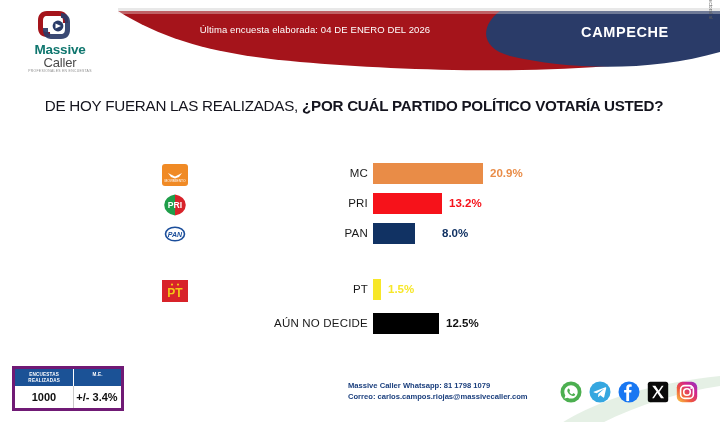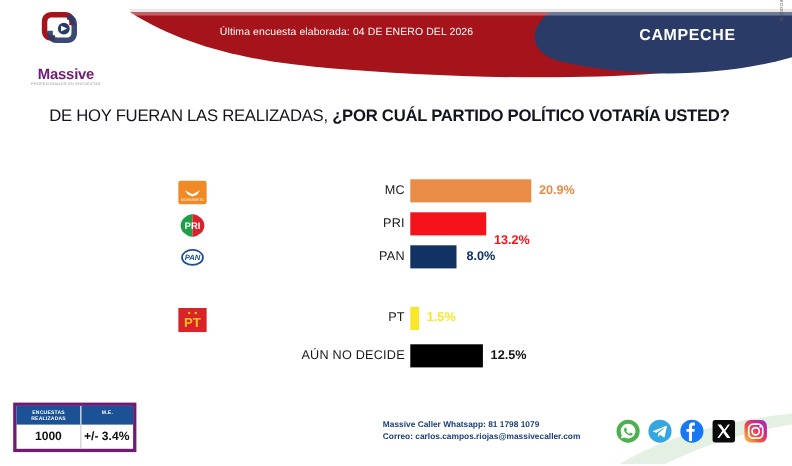--- a/index.html
+++ b/index.html
@@ -58,24 +58,24 @@
     position: absolute;
     left: 8px; top: 8px;
     width: 104px; height: 62px;
     text-align: center;
   }
   .logo-mark { display:block; margin: 0 auto; }
   .logo-text-1 {
     display: block;
     font-size: 13.5px;
     font-weight: bold;
-    color: #701a75;
+    color: #0f766e;
     line-height: 13px;
     letter-spacing: -0.2px;
-    margin-top: 19px;
+    margin-top: 1px;
   }
   .logo-text-2 {
     display: block;
     font-size: 13px;
     color: #4a4a4a;
     line-height: 13px;
     letter-spacing: -0.2px;
   }
   .logo-text-3 {
     display: block;
@@ -231,20 +231,21 @@
   </div>
 
   <div class="logo">
     <svg class="logo-mark" width="46" height="34" viewBox="0 0 46 34">
       <path d="M10,3 C4,3 1,7 1,12 L1,20 C1,25 4,29 10,29 L13,29 L13,24 L10,24 C7,24 6,22 6,19 L6,13 C6,10 7,8 10,8 L22,8 C25,8 26,10 26,13 L26,15 L31,15 L31,12 C31,7 28,3 22,3 Z" fill="#A5141B"></path>
       <path d="M24,5 C30,5 33,9 33,14 L33,22 C33,27 30,31 24,31 L14,31 C9,31 6,27 6,22 L6,20 L11,20 L11,22 C11,25 12,26 15,26 L24,26 C27,26 28,24 28,21 L28,15 C28,12 27,10 24,10 Z" fill="#2A3B68" opacity="0.92"></path>
       <circle cx="21" cy="18" r="5.4" fill="#2A3B68"></circle>
       <path d="M18.5,15.5 L24,18 L18.5,20.6 Z" fill="#ffffff"></path>
     </svg>
     <span class="logo-text-1">Massive</span>
+    <span class="logo-text-2">Caller</span>
     <span class="logo-text-3">PROFESIONALES EN ENCUESTAS</span>
   </div>
 
   <div class="question">
     <br>
     <span>DE HOY FUERAN LAS REALIZADAS, </span><span class="q-bold">¿POR CUÁL PARTIDO POLÍTICO VOTARÍA USTED?</span>
   </div>
 
   <div class="chart" id="chart-area">
       <div class="row" style="top: 30px;">
@@ -263,33 +264,33 @@
         <div class="row-logo">
           <svg width="26" height="22" viewBox="0 0 26 22">
             <ellipse cx="13" cy="11" rx="12.5" ry="10.5" fill="#ffffff"></ellipse>
             <path d="M13,0.6 A12.5,10.5 0 0,0 13,21.4 Z" fill="#1F9E4A"></path>
             <path d="M13,0.6 A12.5,10.5 0 0,1 13,21.4 Z" fill="#D8232A"></path>
             <text x="13" y="14" font-size="8.6" font-family="Liberation Sans, sans-serif" font-weight="bold" fill="#ffffff" text-anchor="middle">PRI</text>
           </svg>
         </div>
         <div class="row-label">PRI</div>
         <div class="row-bar" style="width: 69px; background: rgb(246, 18, 26);"></div>
-        <div class="row-value" style="left: 449px; color: rgb(246, 18, 26); margin-top: 16px;">13.2%</div>
+        <div class="row-value" style="left: 449px; color: rgb(246, 18, 26);">13.2%</div>
       </div>
       <div class="row" style="top: 90px;">
         <div class="row-logo">
           <svg width="26" height="22" viewBox="0 0 26 22">
             <rect width="26" height="22" fill="#ffffff"></rect>
             <ellipse cx="13" cy="10" rx="9.5" ry="6.8" fill="none" stroke="#1B4E9B" stroke-width="1.6"></ellipse>
             <text x="13" y="12.6" font-size="7" font-style="italic" font-family="Liberation Sans, sans-serif" font-weight="bold" fill="#1B4E9B" text-anchor="middle">PAN</text>
           </svg>
         </div>
         <div class="row-label">PAN</div>
         <div class="row-bar" style="width: 42px; background: rgb(17, 50, 99);"></div>
-        <div class="row-value" style="left: 424px; color: rgb(17, 50, 99);">8.0%</div>
+        <div class="row-value" style="left: 442px; color: rgb(17, 50, 99);">8.0%</div>
       </div>
       <div class="row" style="top: 120px; margin-top: 26px;">
         <div class="row-logo">
           <svg width="26" height="22" viewBox="0 0 26 22">
             <rect width="26" height="22" fill="#D8232A"></rect>
             <text x="13" y="17" font-size="12" font-family="Liberation Sans, sans-serif" font-weight="bold" fill="#F2C617" text-anchor="middle">PT</text>
             <circle cx="10" cy="4.6" r="1.1" fill="#F2C617"></circle>
             <circle cx="16" cy="4.6" r="1.1" fill="#F2C617"></circle>
           </svg>
         </div>

